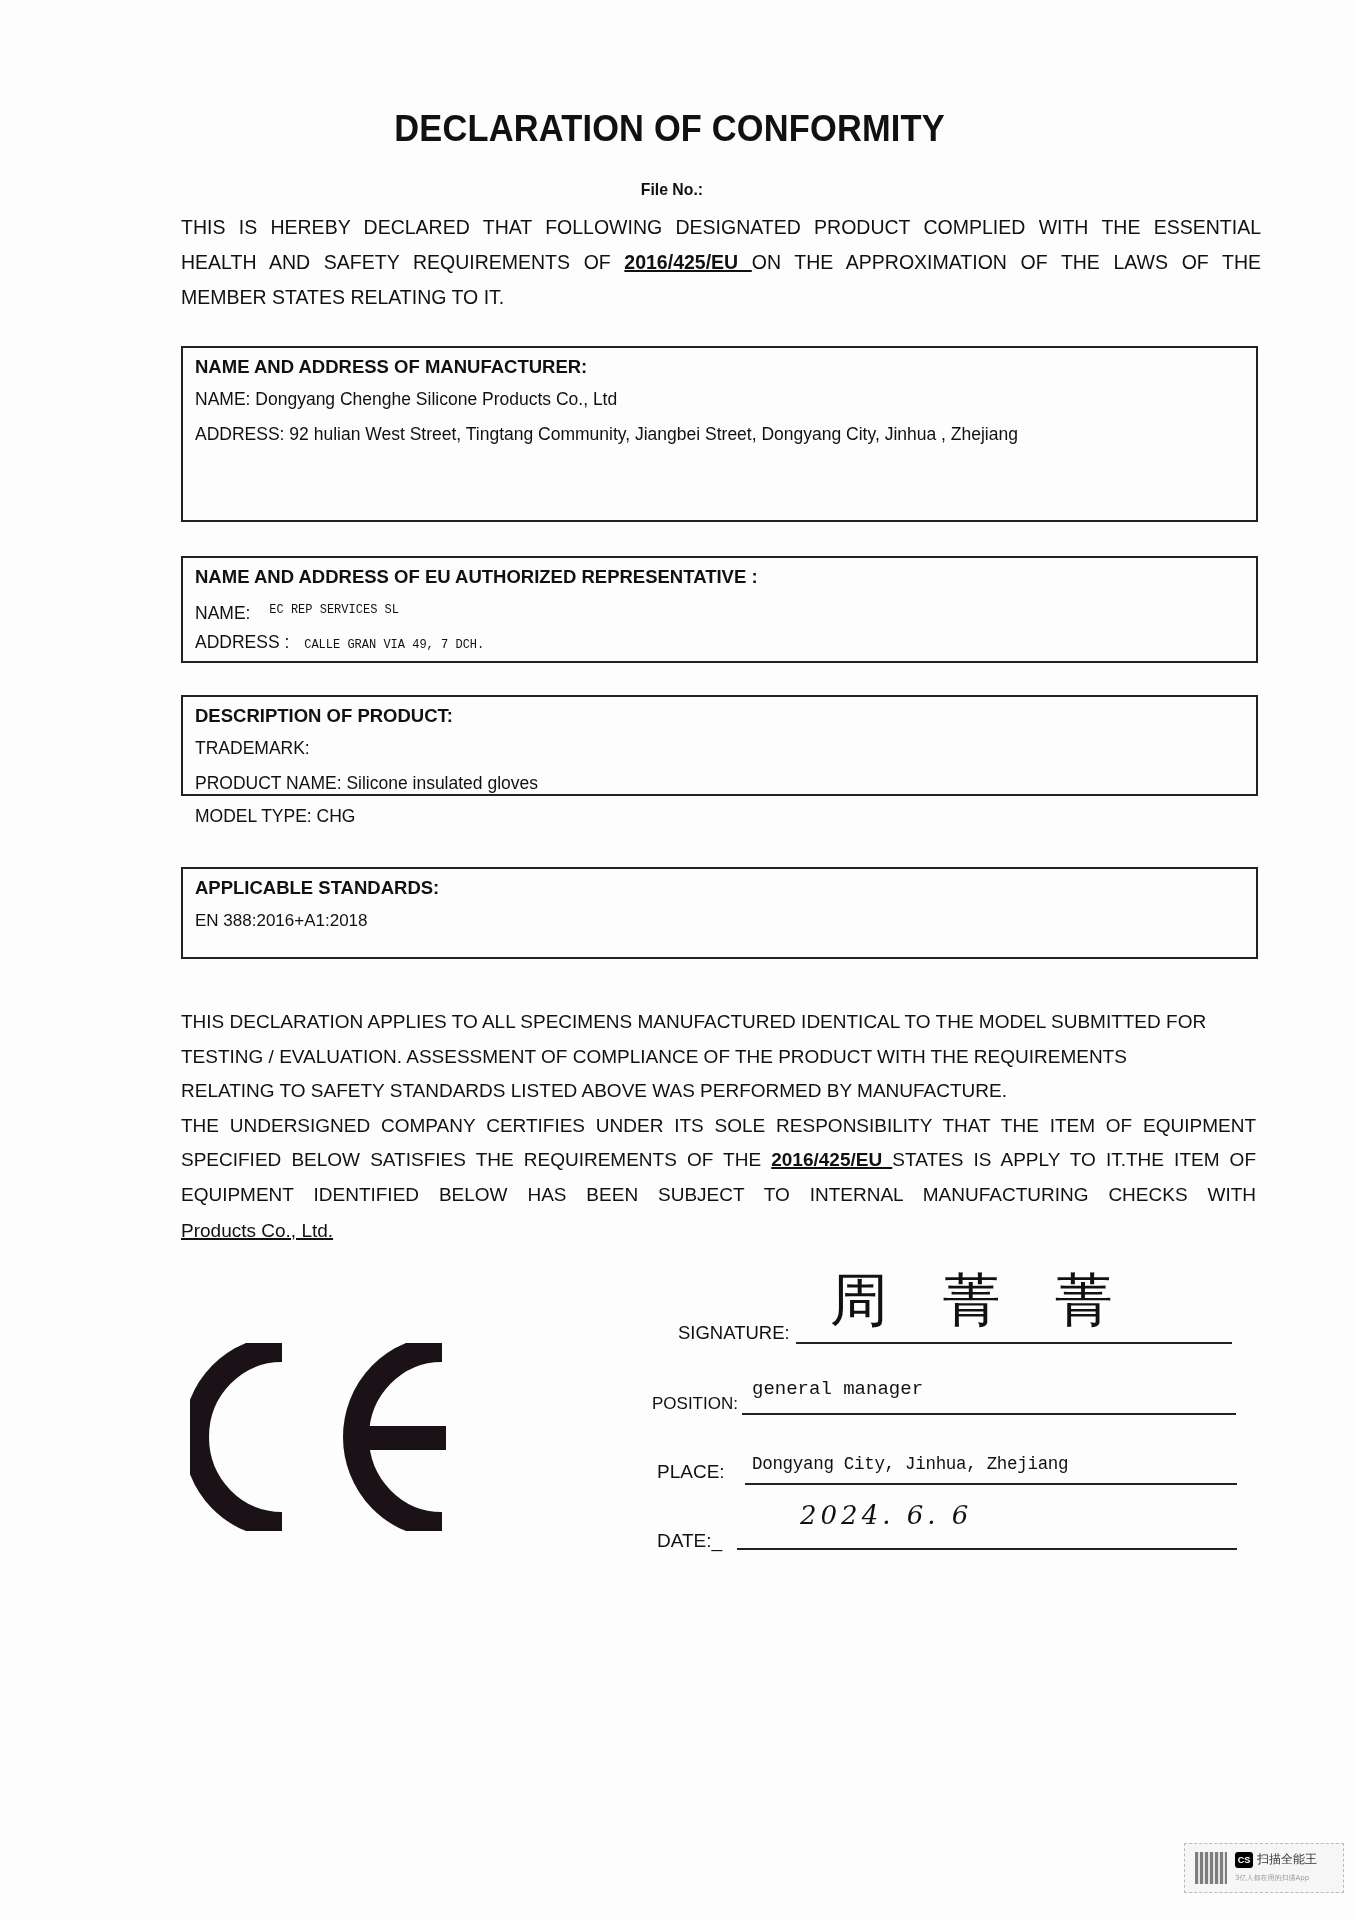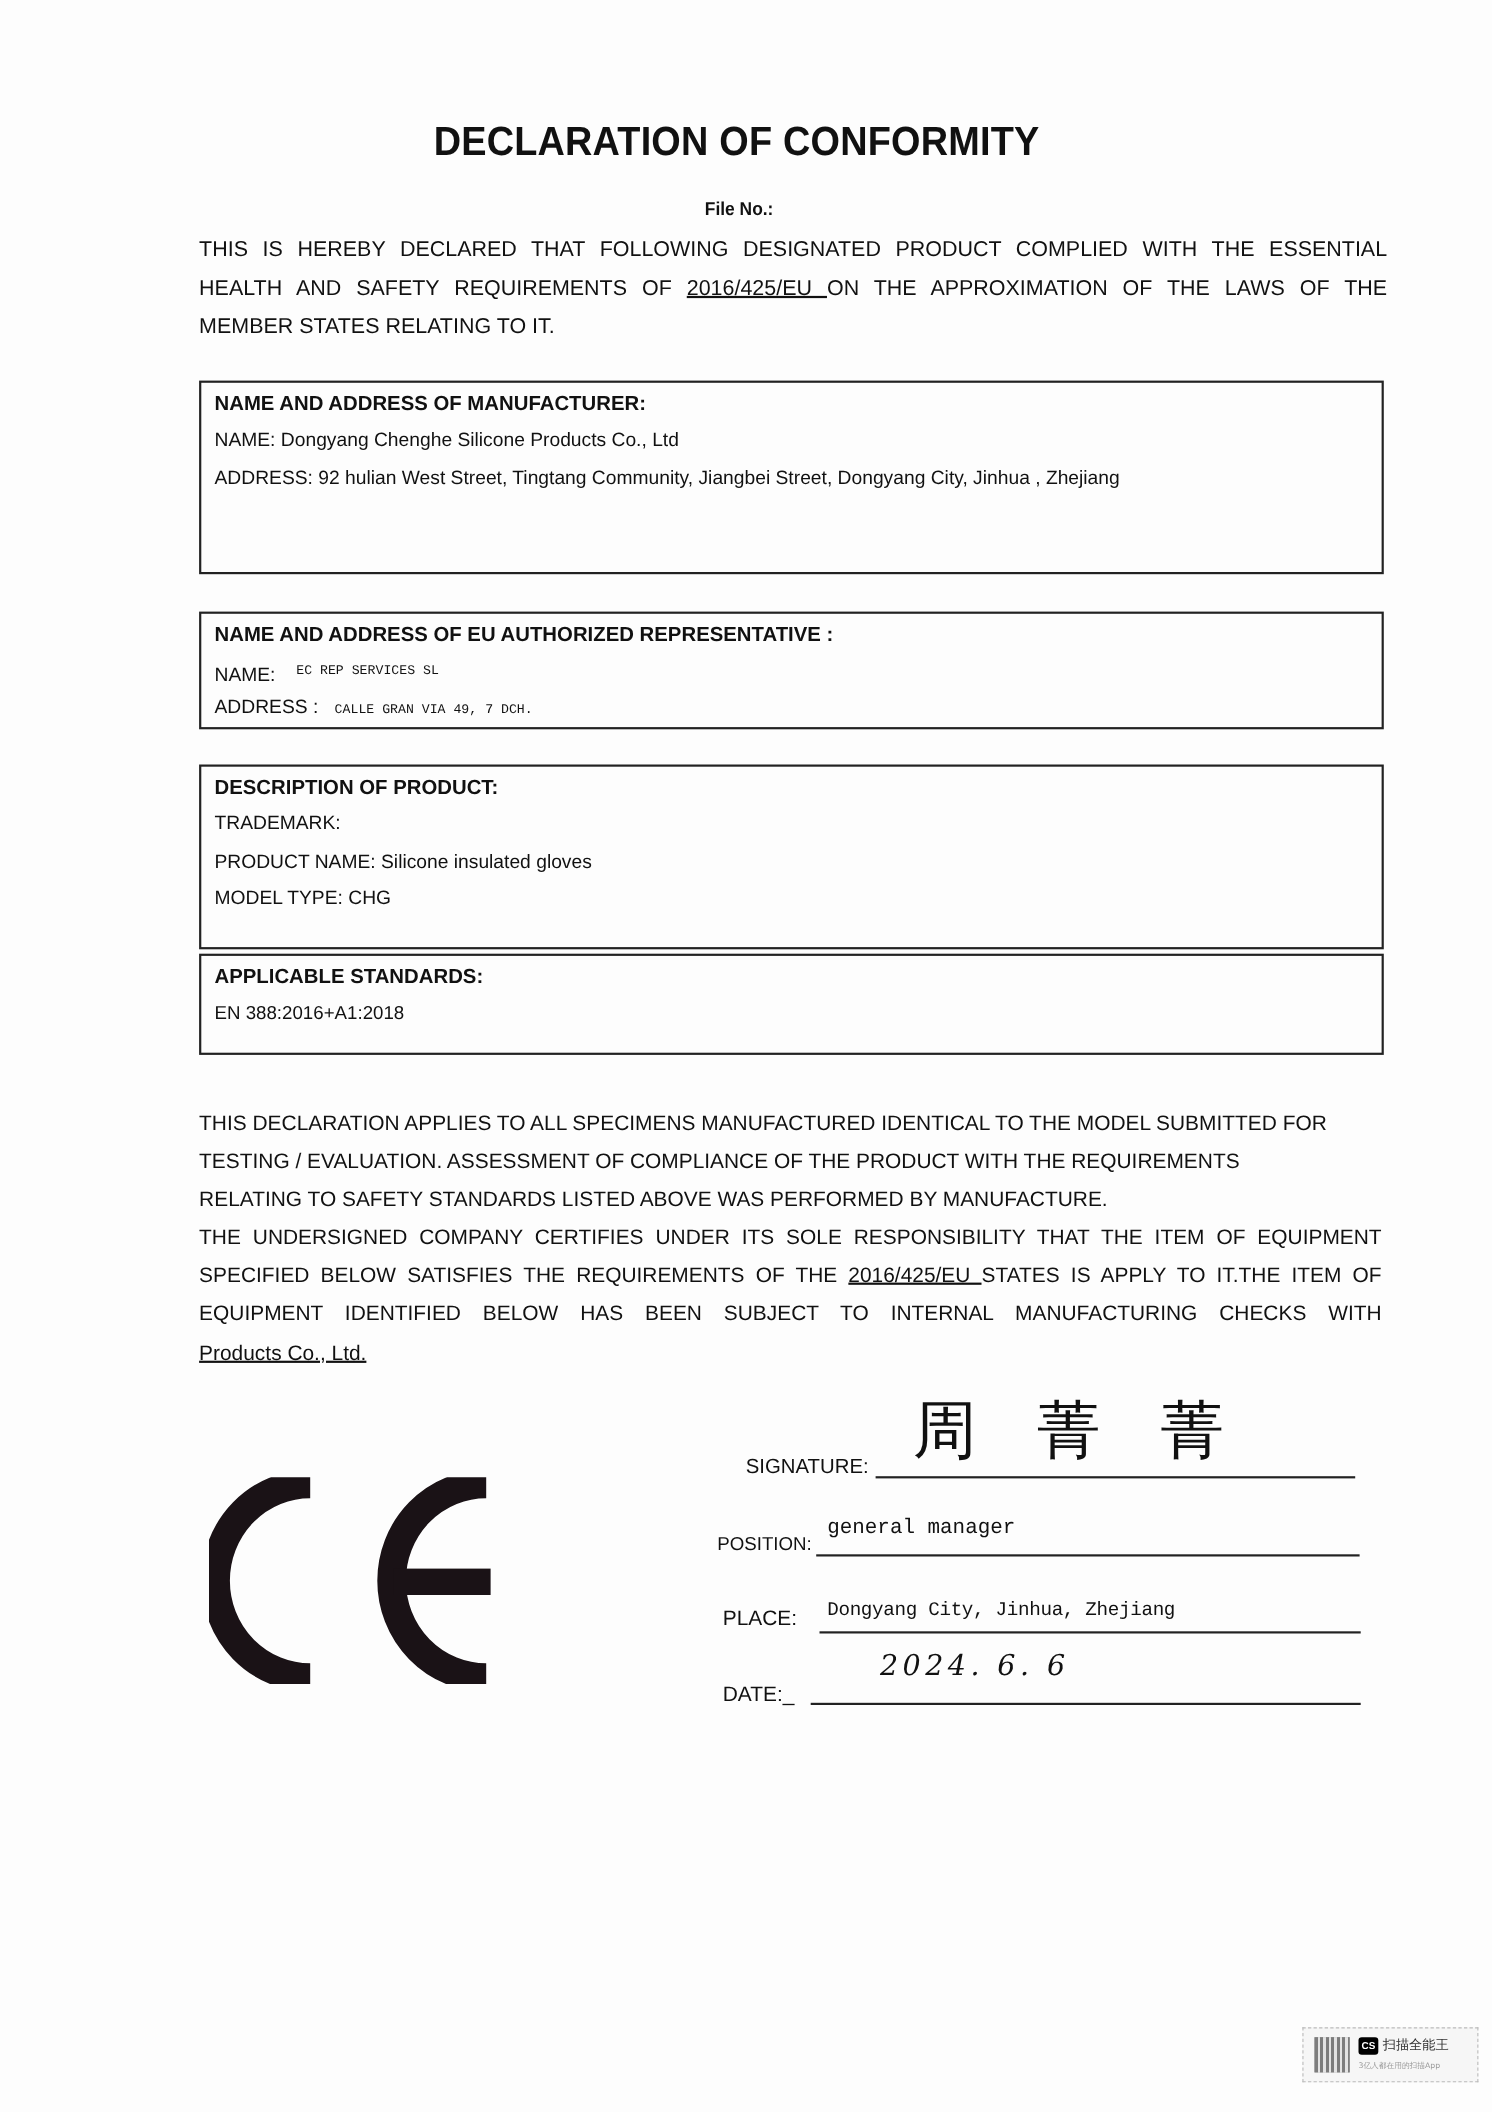--- a/index.html
+++ b/index.html
@@ -19,21 +19,21 @@
     left: 0; width: 1445px; top: 180px; text-align: center;
     font-size: 17px; font-weight: bold;
     transform: scaleX(0.93); transform-origin: 0 0;
   }
   .intro {
     left: 181px; top: 210px; width: 1080px;
     font-size: 19.5px; line-height: 35px; text-align: justify;
     text-align-last: justify;
   }
   .intro .last { text-align-last: left; }
-  .u { text-decoration: underline; text-decoration-thickness: 2px; font-weight: normal; margin-top: 44px; }
+  .u { text-decoration: underline; text-decoration-thickness: 2px; font-weight: bold; margin-top: 44px; }
   .box {
     border: 2px solid #222; left: 181px; width: 1077px;
     box-sizing: border-box; padding: 4px 0 0 12px;
   }
   .box .hd { font-size: 18.5px; font-weight: bold; line-height: 30px; }
   .box .ln { font-size: 17.5px; line-height: 35px; }
   .mono { font-family: "Liberation Mono", "DejaVu Sans Mono", monospace; font-size: 12px; }
   .decl {
     left: 181px; top: 1005px; width: 1075px;
     font-size: 19px; line-height: 34.5px;
@@ -87,21 +87,21 @@
   <div class="ln" style="line-height:30px;">
     <span style="position:relative;top:6px;">NAME:</span>
     <span class="mono" style="margin-left:14px;">EC REP SERVICES SL</span>
   </div>
   <div class="ln">
     <span>ADDRESS :</span>
     <span class="mono" style="margin-left:10px;">CALLE GRAN VIA 49, 7 DCH.</span>
   </div>
 </div>
 
-<div class="abs box" style="top:695px;height:168px;">
+<div class="abs box" style="top:695px;height:101px;">
   <div class="hd">DESCRIPTION OF PRODUCT:</div>
   <div class="ln">
     <span>TRADEMARK:</span>
     <span></span>
   </div>
   <div class="ln">
     <span>PRODUCT NAME:</span>
     <span>Silicone insulated gloves</span>
   </div>
   <div class="ln" style="line-height:30px;">

